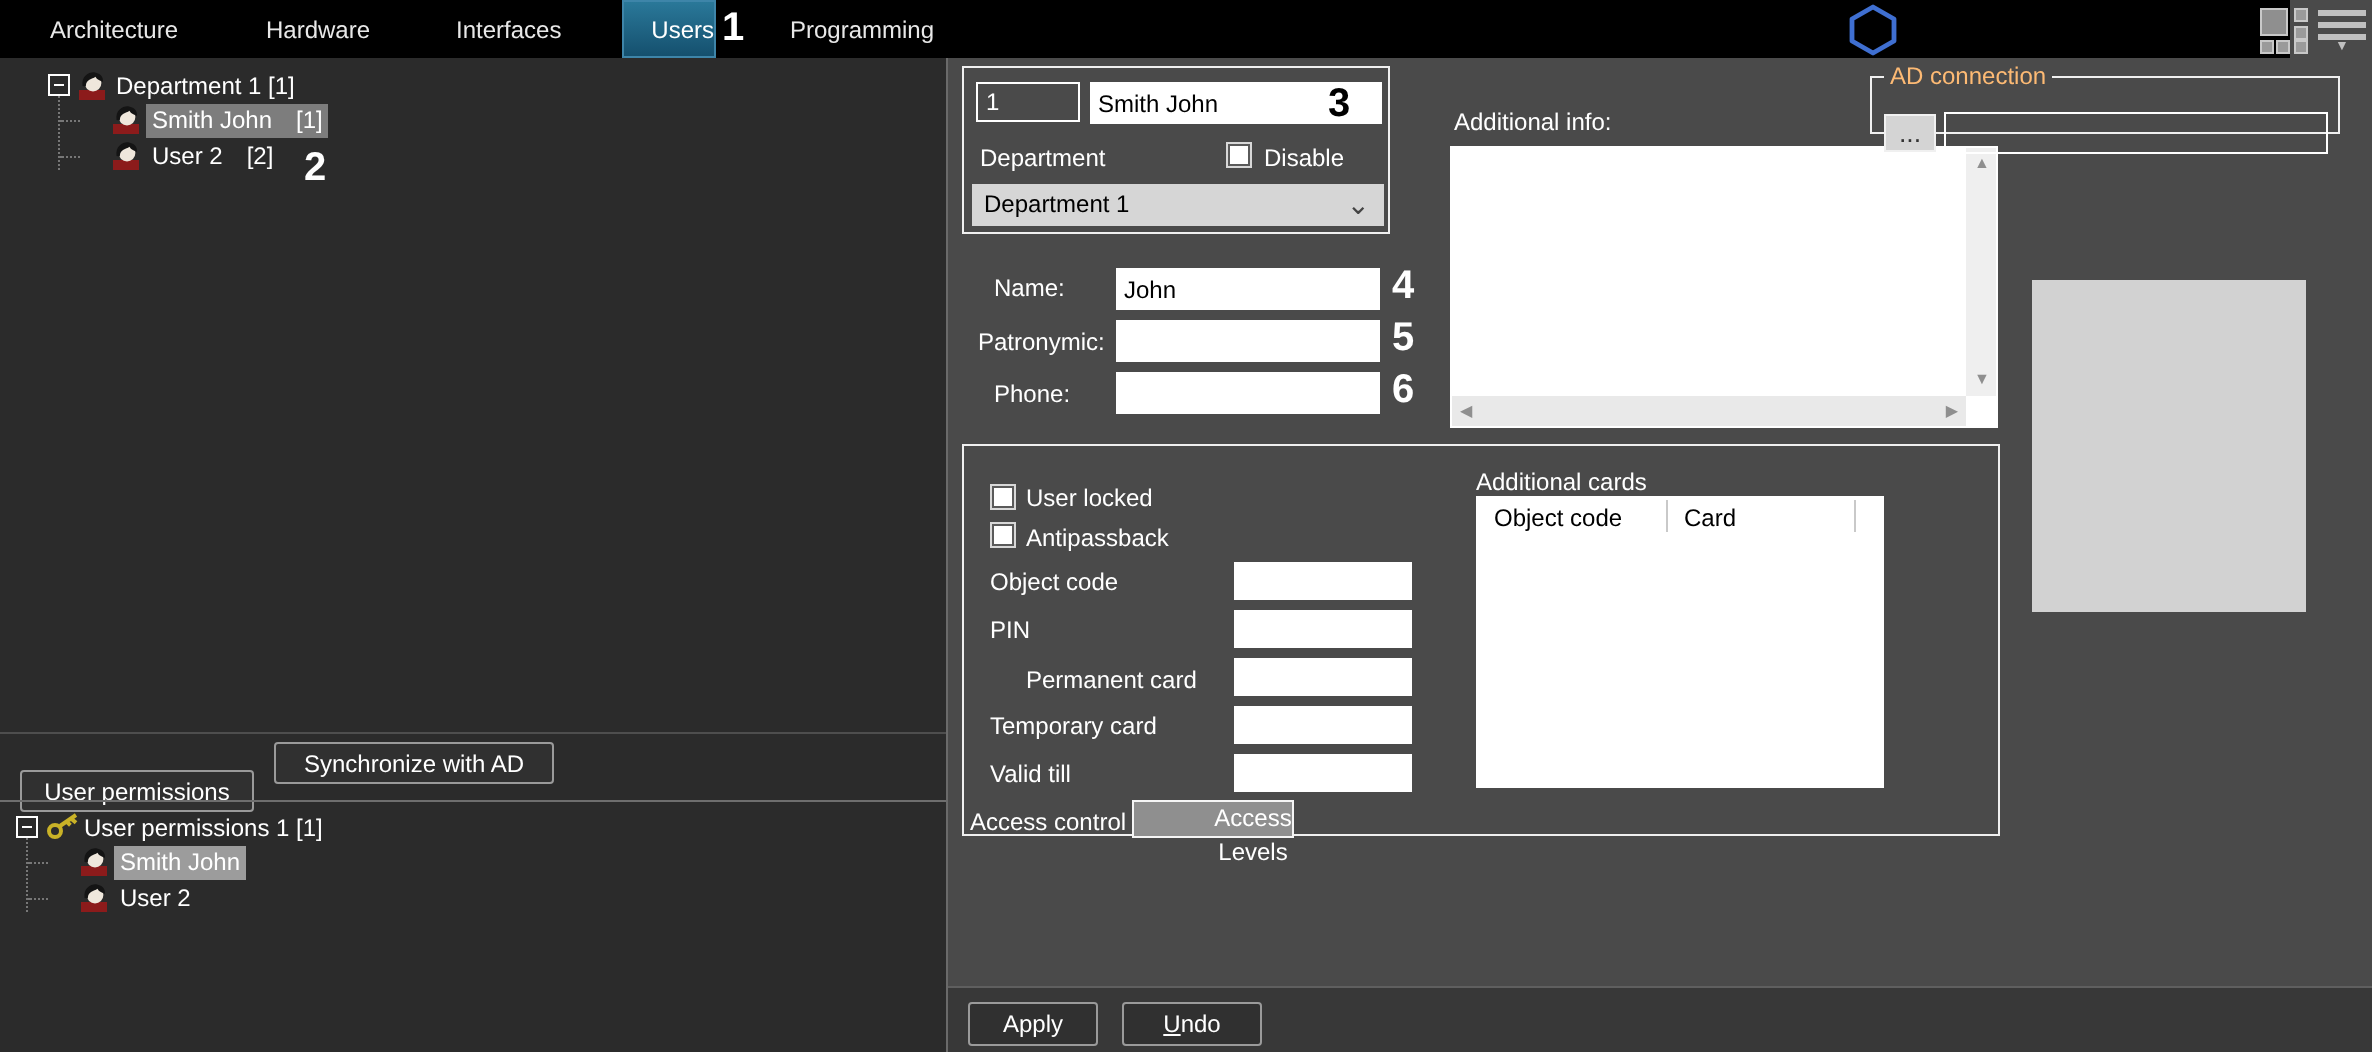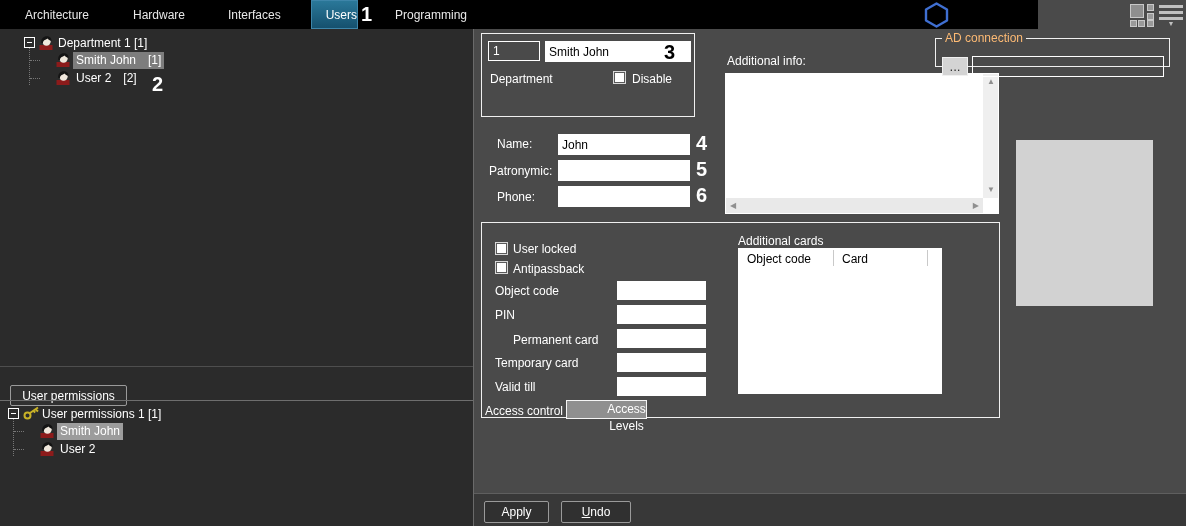--- a/index.html
+++ b/index.html
@@ -1,21 +1,21 @@
 <!DOCTYPE html>
 <html><head>
 <meta charset="utf-8">
 <style>
   * { margin:0; padding:0; box-sizing:border-box; }
   html,body { width:1186px; height:526px; overflow:hidden; }
   body { position:relative; background:#4a4a4a; font-family:"Liberation Sans",sans-serif; font-size:12px; color:#fff; }
   .abs { position:absolute; }
 
   
-  .nav { position:absolute; left:0; top:0; width:1038px; height:29px; background:#000; }
+  .nav { position:absolute; left:0; top:0; width:1145px; height:29px; background:#000; }
   .nav-item { position:absolute; top:8px; color:#e8e8e8; cursor:default; }
   .nav-tab-active { position:absolute; left:311px; top:0; width:47px; height:29px; line-height:29px; text-align:right;
       background:linear-gradient(#2a7899,#15506e); border:1px solid #3e85a9; color:#fff; }
   .mode-box { position:absolute; left:952px; top:4px; width:170px; height:20px; background:#3a3a3a;
       border:1px solid #606060; border-radius:3px; color:#4da6d9; line-height:18px; padding-left:7px; }
 
   
   .left-panel { position:absolute; left:0; top:29px; width:474px; height:497px; background:#2b2b2b; border-right:1px solid #6a6a6a; }
   .hline { position:absolute; height:1px; background:#5e5e5e; }
 
@@ -124,20 +124,21 @@
         <circle cx="7" cy="6.5" r="4.2" fill="#efe7dc"></circle>
         <path d="M1.8 8 C1 3 5 0.8 8 1.2 C11.5 1.8 12.3 4.4 11.9 6 C10 5 9.2 5 8.2 3.4 C6.5 4.8 3.6 4.4 3.4 8.2 Z" fill="#141414"></path>
       </svg>
       <span class="abs" style="left:76px; top:1px"><span>User 2</span><span class="cnt">[2]</span></span>
     </div>
   </div>
 
   <div class="hline" style="left:0; top:337px; width:473px; background:#4e4e4e"></div>
 
   <button class="dark-btn" style="left:10px; top:356px; width:117px; height:21px">User permissions</button>
+  <button class="dark-btn" style="left:137px; top:342px; width:140px; height:21px">Synchronize with AD</button>
 
   <div class="hline" style="left:0; top:371px; width:473px; background:#6e6e6e"></div>
 
   <div>
     <div class="vdots" style="left:13px; top:390px; height:37px"></div>
     <div class="trow" style="left:0; top:376px">
       <span class="expander" style="left:8px; top:3px"></span>
       <svg class="abs" style="left:23px; top:1px" width="18" height="14" viewBox="0 0 18 14">
         <g stroke="#c9b227" stroke-width="2" fill="none">
           <circle cx="4.5" cy="9.5" r="3"></circle>
@@ -167,20 +168,24 @@
   </div>
 </div>
 
 <div class="groupbox" style="left:481px; top:33px; width:214px; height:84px">
   <input class="dfield" style="left: 6px; top: 7px; width: 52px; height: 20px;" value="1">
   <input class="wfield" style="left: 63px; top: 7px; width: 146px; height: 21px;" value="Smith John">
   <span class="ann ann-dark" style="left:182px; top:7px">3</span>
   <span class="lbl" style="left:8px; top:38px">Department</span>
   <span class="checkbox" style="left:131px; top:37px"></span>
   <span class="lbl" style="left:150px; top:38px">Disable</span>
+  <div class="dropdown" style="left:4px; top:58px; width:206px; height:21px">
+    <span>Department 1</span>
+    <span class="chev">⌄</span>
+  </div>
 </div>
 
 <span class="lbl" style="left:497px; top:137px">Name:</span>
 <input class="wfield" style="left: 558px; top: 134px; width: 132px; height: 21px;" value="John">
 <span class="ann" style="left:696px; top:132px">4</span>
 
 <span class="lbl" style="left:489px; top:164px">Patronymic:</span>
 <input class="wfield" style="left: 558px; top: 160px; width: 132px; height: 21px;" value="">
 <span class="ann" style="left:696px; top:158px">5</span>
 

